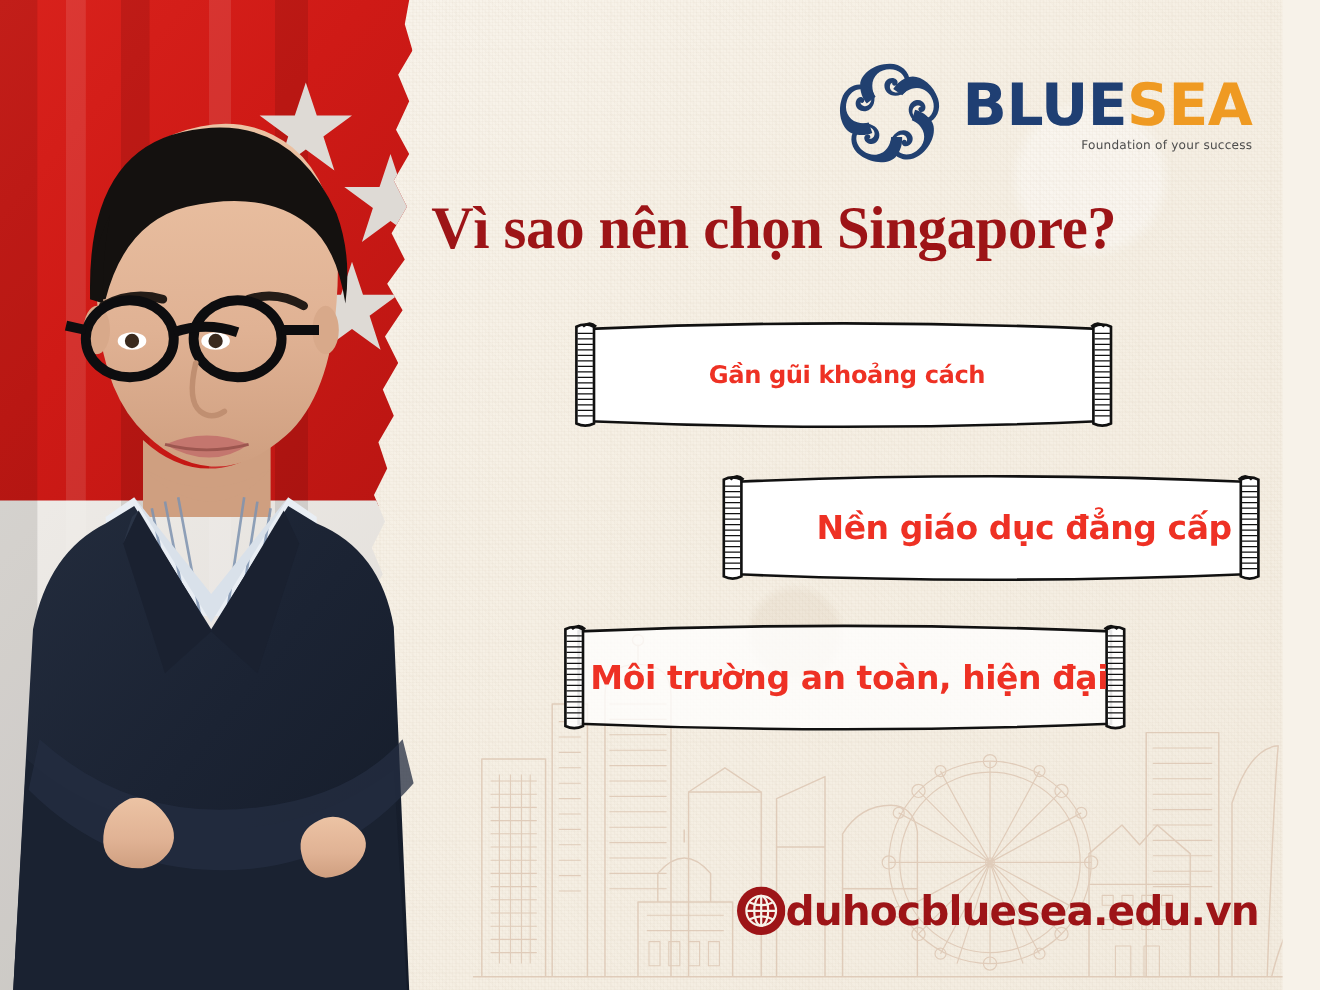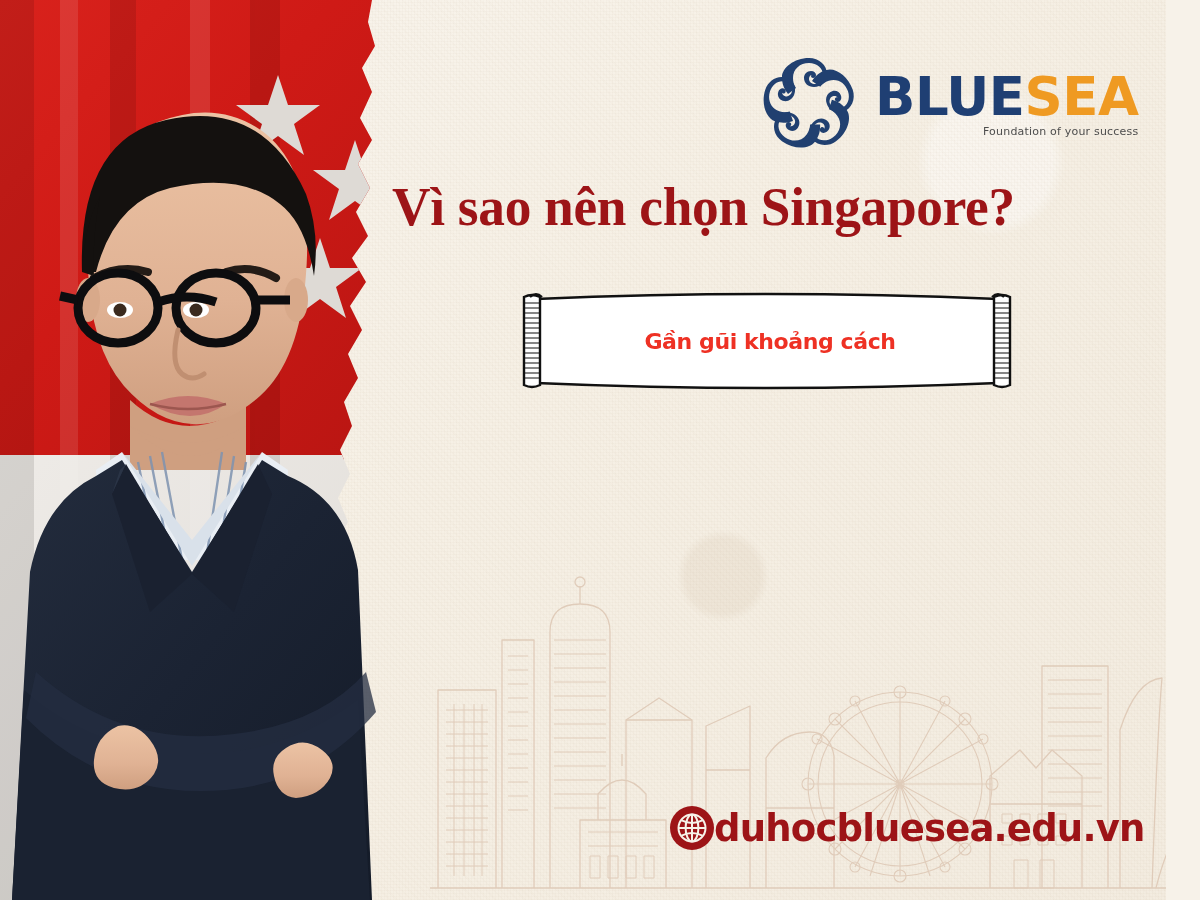--- a/index.html
+++ b/index.html
@@ -408,21 +408,69 @@
           <path d="M477 18 H491 M477 23 H491 M477 28 H491 M477 33 H491 M477 38 H491 M477 43 H491
                    M477 48 H491 M477 53 H491 M477 58 H491 M477 63 H491 M477 68 H491 M477 73 H491
                    M477 78 H491 M477 83 H491 M477 88 H491 M477 93 H491"></path>
         </g>
         <path d="M474 12 q6 -6 12 0" fill="none" stroke="#111" stroke-width="2.2"></path>
       </g>
     </svg>
     <div class="btext">Gần gũi khoảng cách</div>
   </div>
 
-
+  <div class="banner" id="banner2">
+    <svg viewBox="0 0 498 112" preserveAspectRatio="none">
+      <path d="M18 14 Q249 4 480 14 L480 98 Q249 108 18 98 Z" fill="#ffffff" stroke="#111" stroke-width="2.4"></path>
+      <g>
+        <path d="M6 12 Q14 8 22 12 L22 100 Q14 104 6 100 Z" fill="#fff" stroke="#111" stroke-width="2.4"></path>
+        <g stroke="#111" stroke-width="1.1">
+          <path d="M7 18 H21 M7 23 H21 M7 28 H21 M7 33 H21 M7 38 H21 M7 43 H21 M7 48 H21
+                   M7 53 H21 M7 58 H21 M7 63 H21 M7 68 H21 M7 73 H21 M7 78 H21 M7 83 H21
+                   M7 88 H21 M7 93 H21"></path>
+        </g>
+        <path d="M12 12 q6 -6 12 0" fill="none" stroke="#111" stroke-width="2.2"></path>
+      </g>
+      <g>
+        <path d="M476 12 Q484 8 492 12 L492 100 Q484 104 476 100 Z" fill="#fff" stroke="#111" stroke-width="2.4"></path>
+        <g stroke="#111" stroke-width="1.1">
+          <path d="M477 18 H491 M477 23 H491 M477 28 H491 M477 33 H491 M477 38 H491 M477 43 H491
+                   M477 48 H491 M477 53 H491 M477 58 H491 M477 63 H491 M477 68 H491 M477 73 H491
+                   M477 78 H491 M477 83 H491 M477 88 H491 M477 93 H491"></path>
+        </g>
+        <path d="M474 12 q6 -6 12 0" fill="none" stroke="#111" stroke-width="2.2"></path>
+      </g>
+    </svg>
+    <div class="btext">Nền giáo dục đẳng cấp</div>
+  </div>
+
+  <div class="banner" id="banner3">
+    <svg viewBox="0 0 520 112" preserveAspectRatio="none">
+      <path d="M18 14 Q260 4 502 14 L502 98 Q260 108 18 98 Z" fill="#ffffff" fill-opacity="0.78" stroke="#111" stroke-width="2.4"></path>
+      <g>
+        <path d="M6 12 Q14 8 22 12 L22 100 Q14 104 6 100 Z" fill="#fff" fill-opacity=".9" stroke="#111" stroke-width="2.4"></path>
+        <g stroke="#111" stroke-width="1.1">
+          <path d="M7 18 H21 M7 23 H21 M7 28 H21 M7 33 H21 M7 38 H21 M7 43 H21 M7 48 H21
+                   M7 53 H21 M7 58 H21 M7 63 H21 M7 68 H21 M7 73 H21 M7 78 H21 M7 83 H21
+                   M7 88 H21 M7 93 H21"></path>
+        </g>
+        <path d="M12 12 q6 -6 12 0" fill="none" stroke="#111" stroke-width="2.2"></path>
+      </g>
+      <g>
+        <path d="M498 12 Q506 8 514 12 L514 100 Q506 104 498 100 Z" fill="#fff" fill-opacity=".9" stroke="#111" stroke-width="2.4"></path>
+        <g stroke="#111" stroke-width="1.1">
+          <path d="M499 18 H513 M499 23 H513 M499 28 H513 M499 33 H513 M499 38 H513 M499 43 H513
+                   M499 48 H513 M499 53 H513 M499 58 H513 M499 63 H513 M499 68 H513 M499 73 H513
+                   M499 78 H513 M499 83 H513 M499 88 H513 M499 93 H513"></path>
+        </g>
+        <path d="M496 12 q6 -6 12 0" fill="none" stroke="#111" stroke-width="2.2"></path>
+      </g>
+    </svg>
+    <div class="btext">Môi trường an toàn, hiện đại</div>
+  </div>
 
   <div id="website">
     <div class="globe">
       <svg viewBox="0 0 44 44">
         <circle cx="22" cy="22" r="22" fill="#9d1417"></circle>
         <g fill="none" stroke="#f7f2e9" stroke-width="2">
           <circle cx="22" cy="22" r="13.5"></circle>
           <line x1="22" y1="8.5" x2="22" y2="35.5"></line>
           <line x1="8.5" y1="22" x2="35.5" y2="22"></line>
           <ellipse cx="22" cy="22" rx="6.4" ry="13.5"></ellipse>

